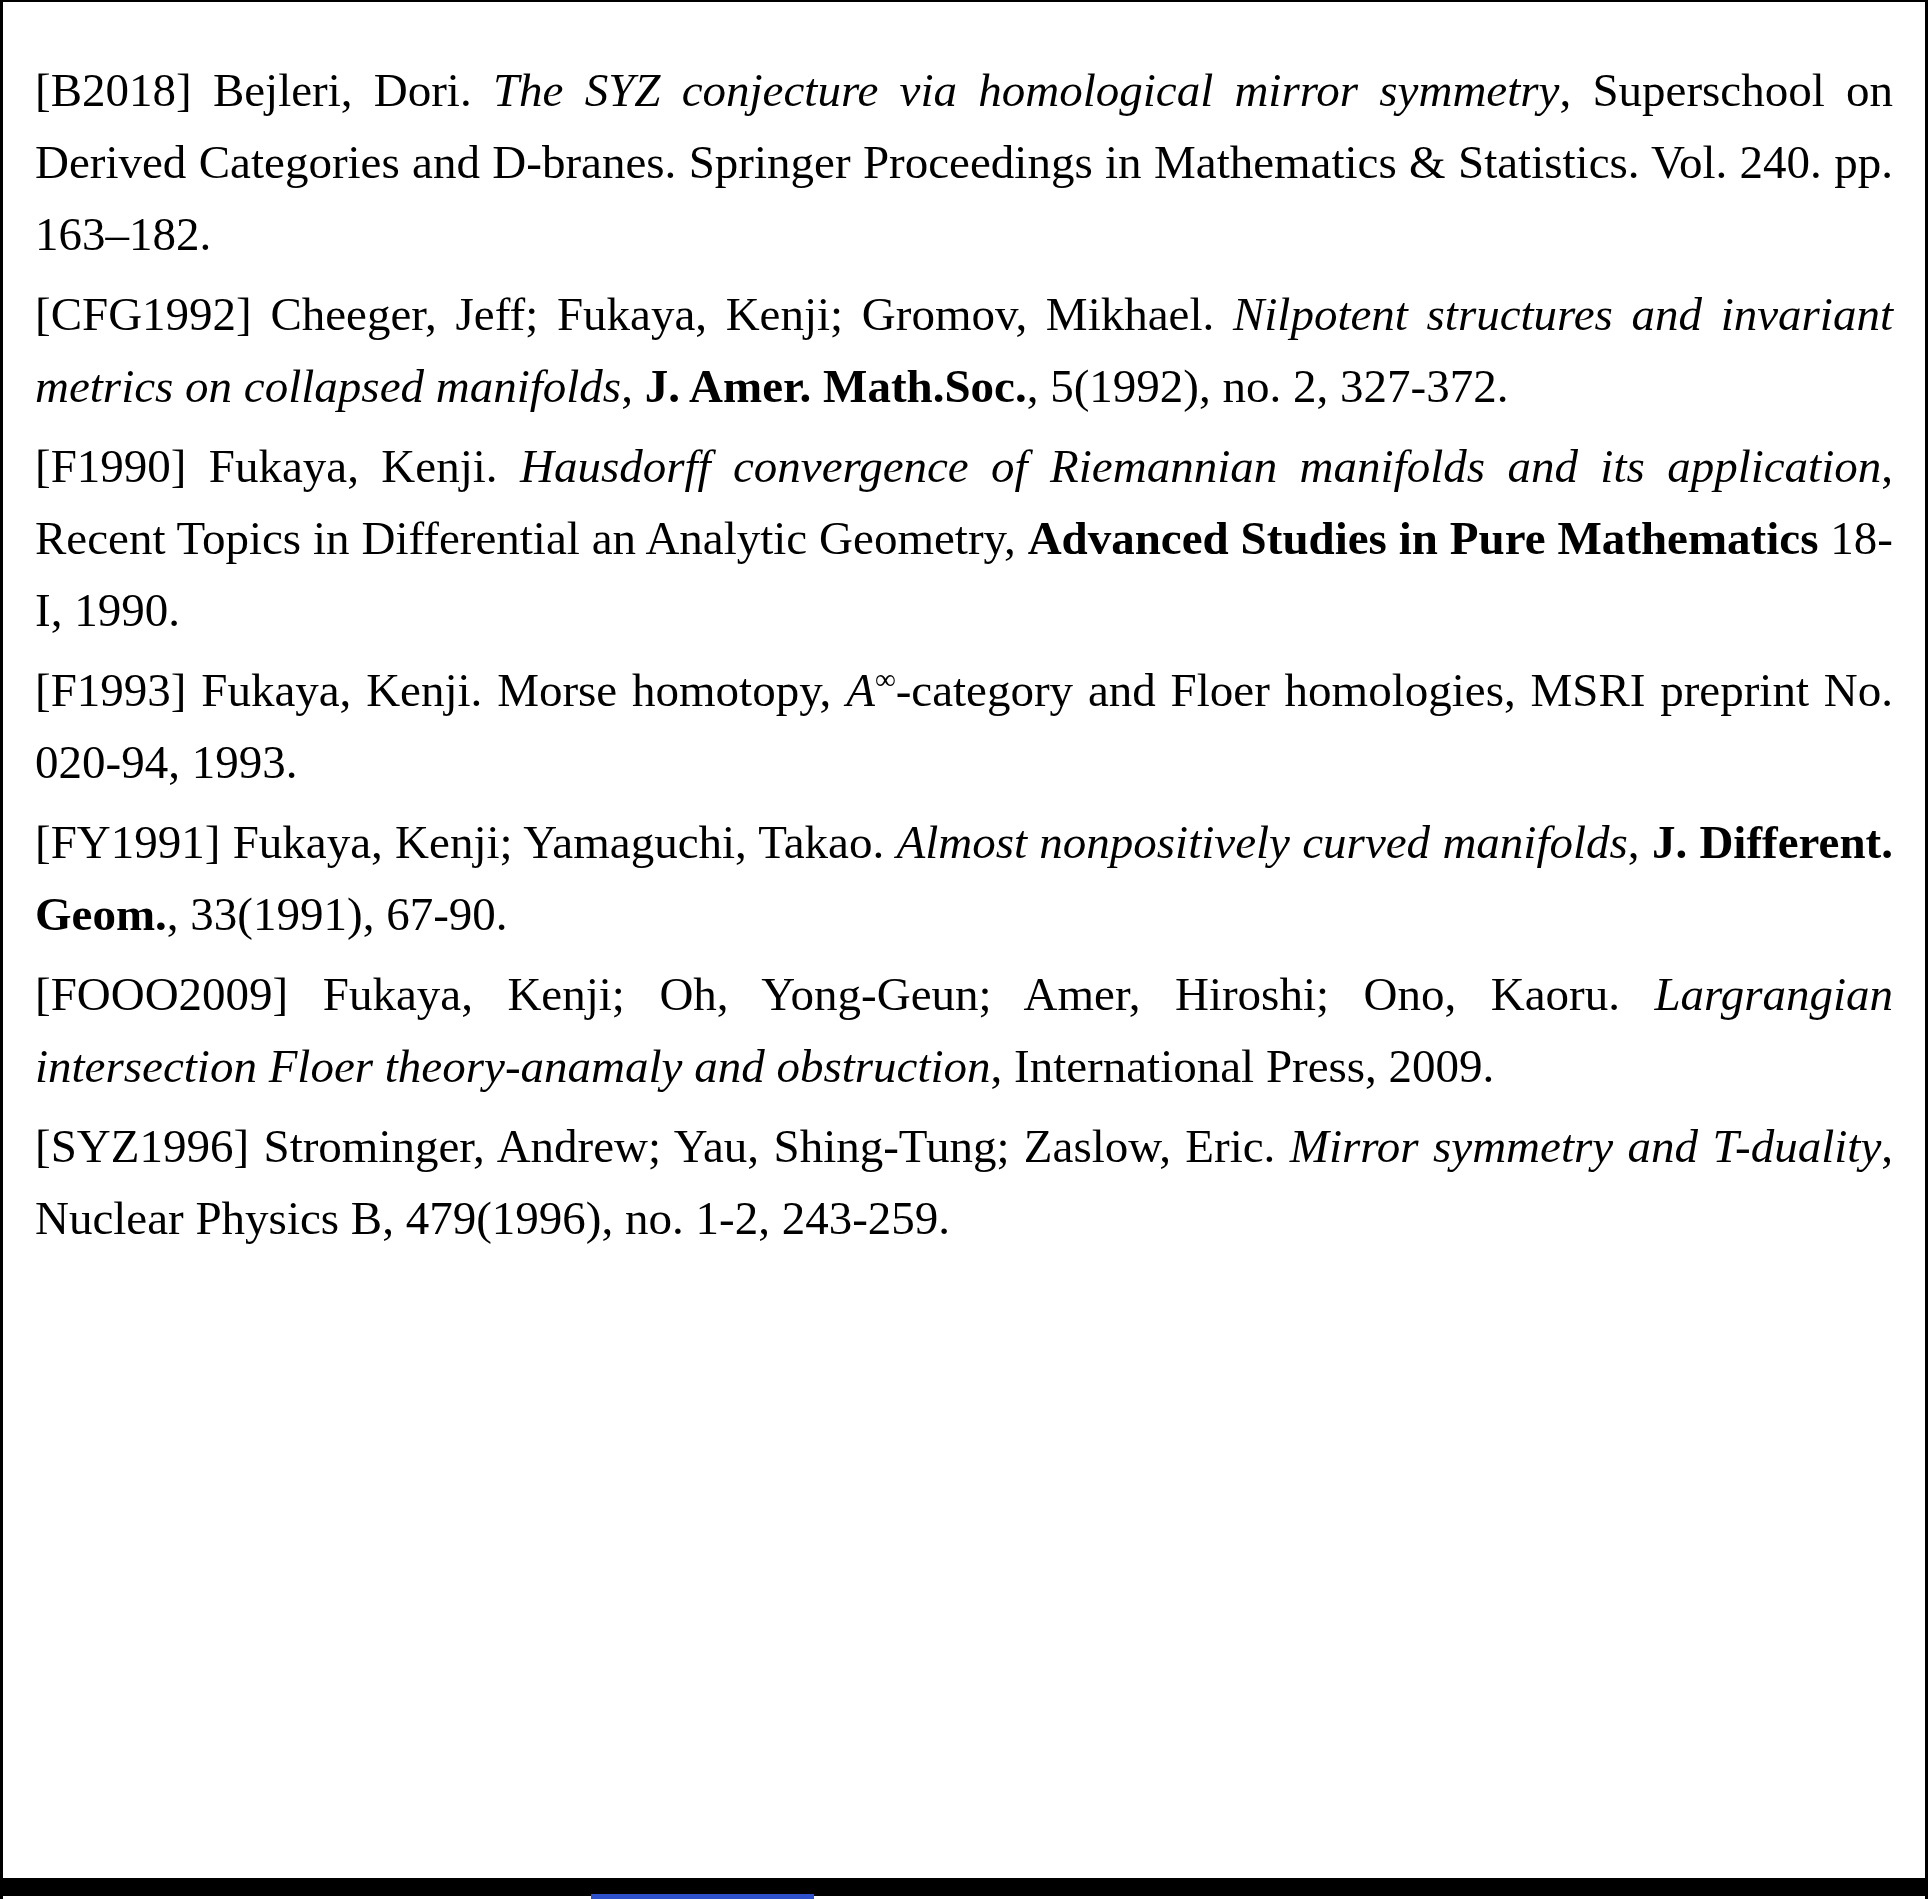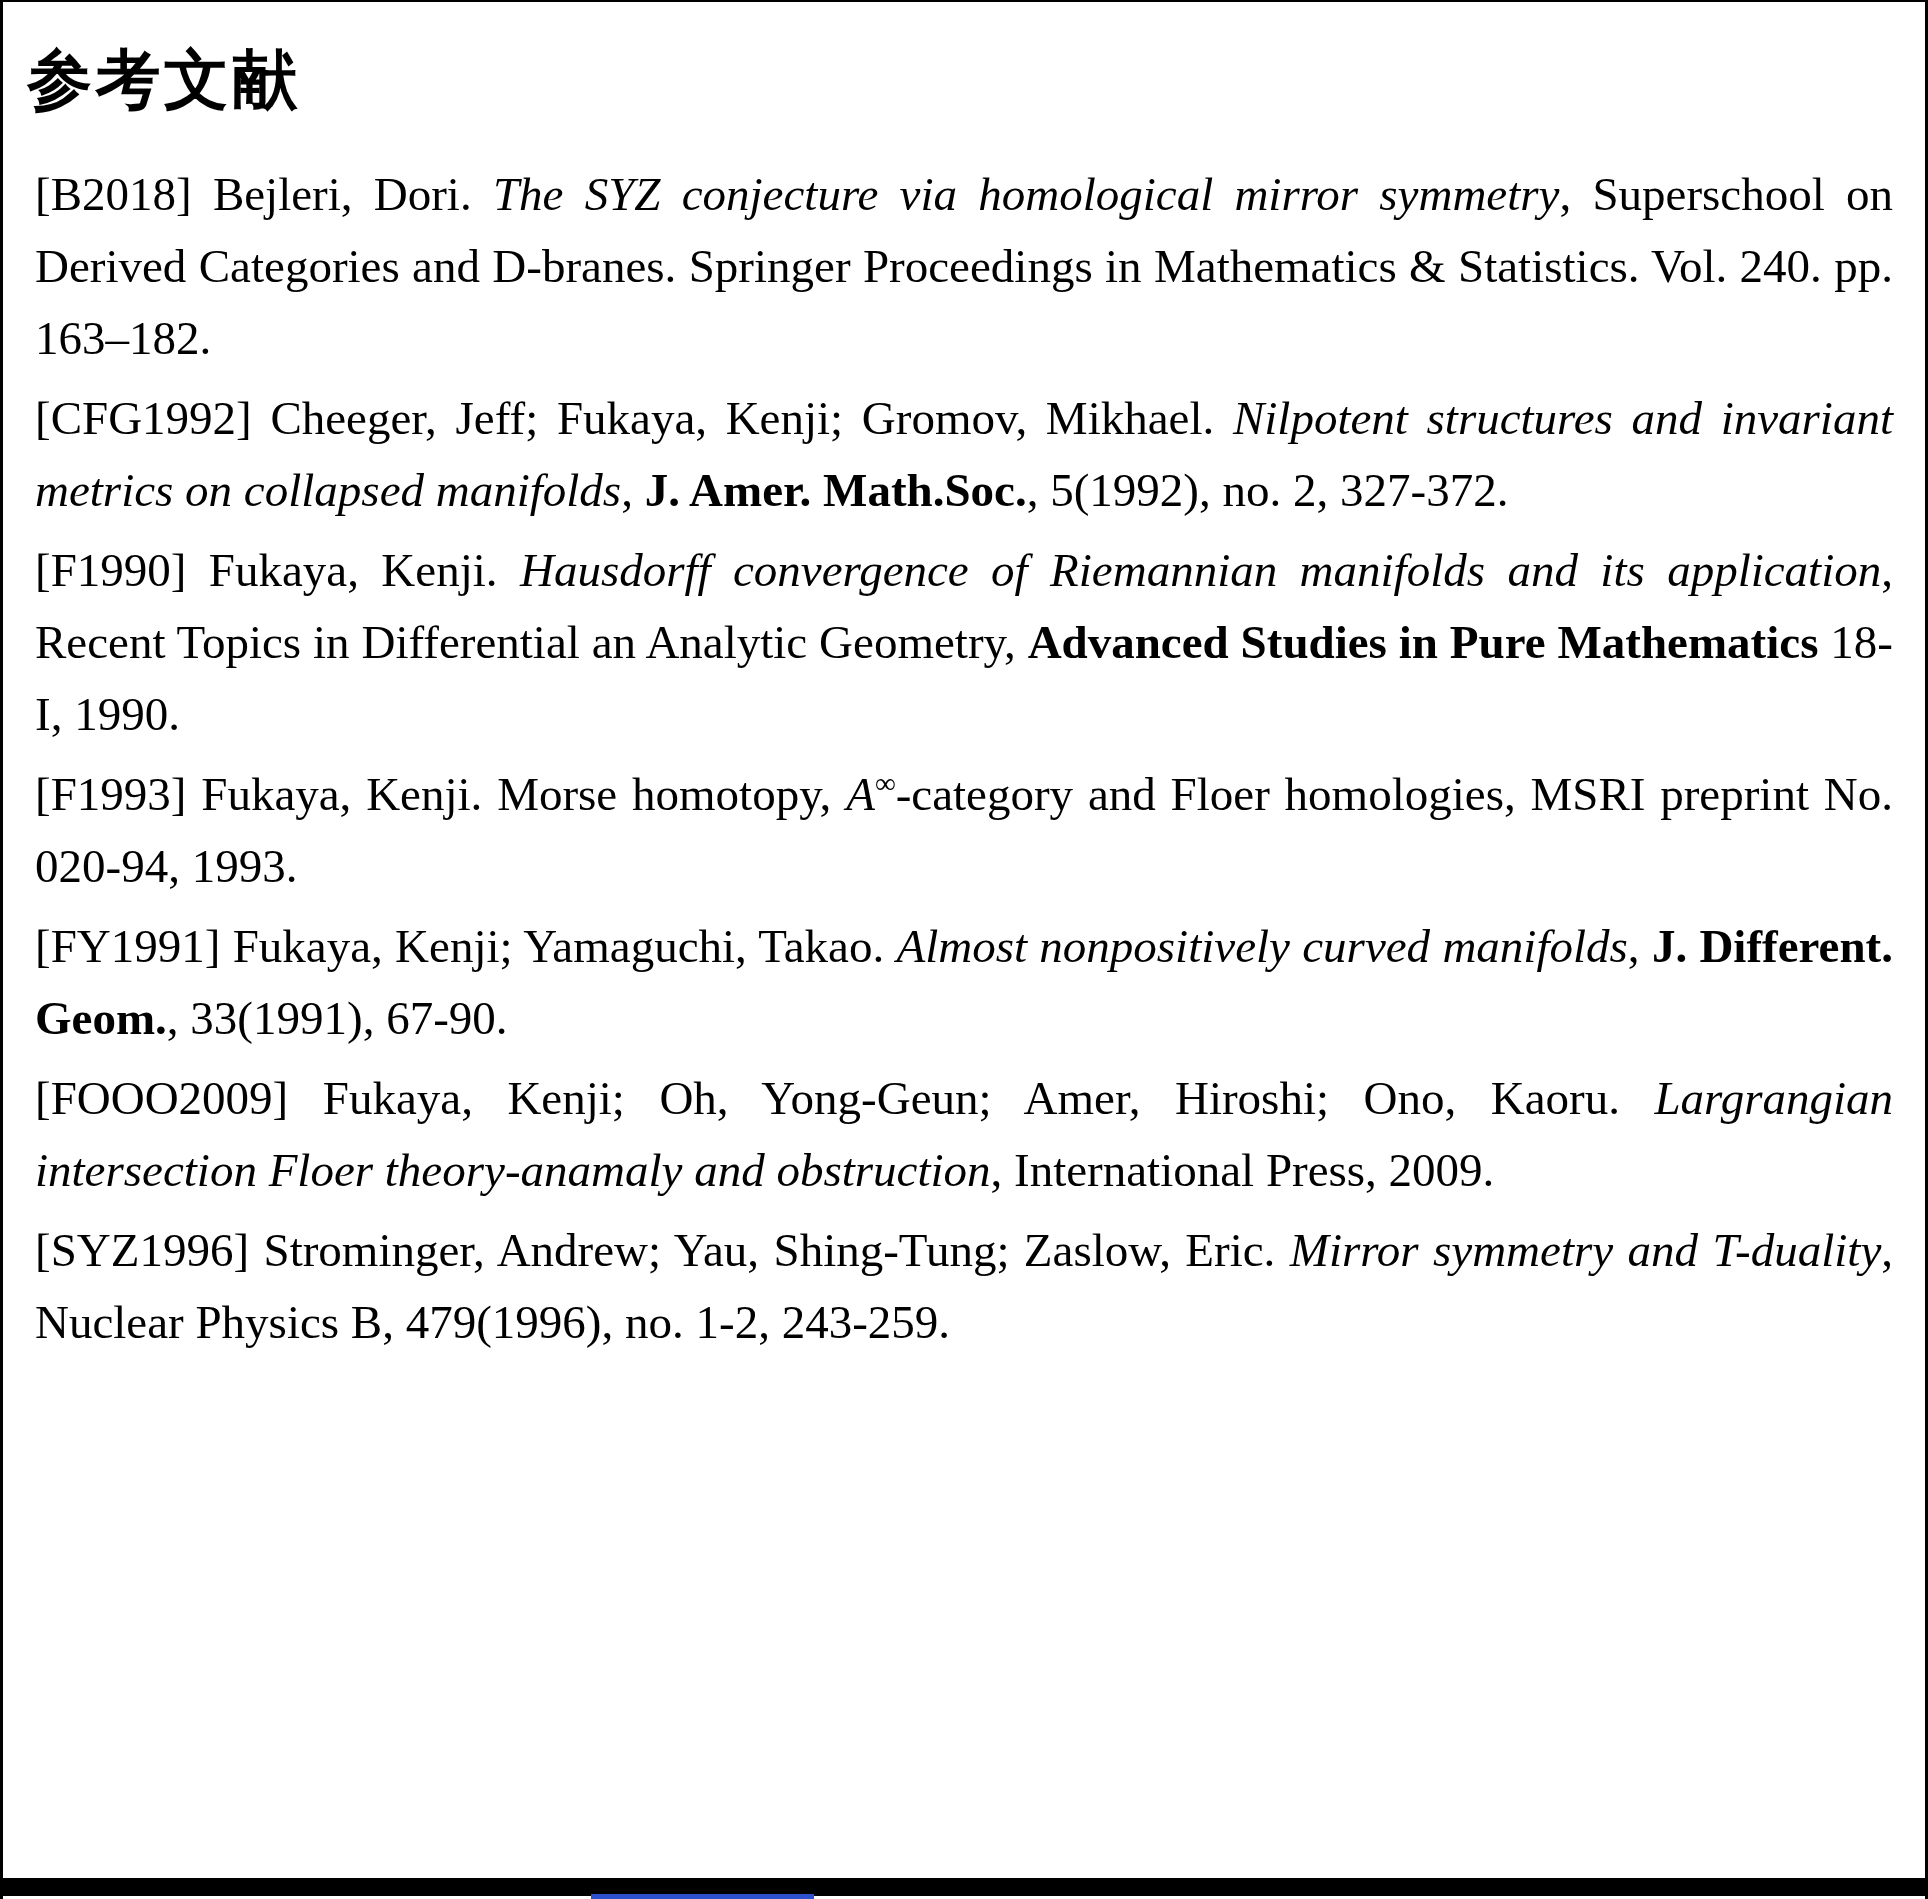--- a/index.html
+++ b/index.html
@@ -62,21 +62,20 @@
     bottom: 0;
     height: 6px;
     background: #2d50cc;
   }
 </style>
 </head>
 <body>
 
 <div class="page" style="background: rgb(255, 255, 255); color: rgb(0, 0, 0);">
   <div class="content">
-    <h1 class="heading">参考文献</h1>
     <div>
         <p class="ref"><span class="seg-normal">[B2018] Bejleri, Dori. </span><span class="seg-italic">The SYZ conjecture via homological mirror symmetry</span><span class="seg-normal">, Superschool on Derived Categories and D-branes. Springer Proceedings in Mathematics &amp; Statistics. Vol. 240. pp. 163–182.</span></p>
         <p class="ref"><span class="seg-normal">[CFG1992] Cheeger, Jeff; Fukaya, Kenji; Gromov, Mikhael. </span><span class="seg-italic">Nilpotent structures and invariant metrics on collapsed manifolds</span><span class="seg-normal">, </span><span class="seg-bold">J. Amer. Math.Soc.</span><span class="seg-normal">, 5(1992), no. 2, 327-372.</span></p>
         <p class="ref"><span class="seg-normal">[F1990] Fukaya, Kenji. </span><span class="seg-italic">Hausdorff convergence of Riemannian manifolds and its application</span><span class="seg-normal">, Recent Topics in Differential an Analytic Geometry, </span><span class="seg-bold">Advanced Studies in Pure Mathematics</span><span class="seg-normal"> 18-I, 1990.</span></p>
         <p class="ref"><span class="seg-normal">[F1993] Fukaya, Kenji. Morse homotopy, </span><span class="seg-italic">A</span><sup class="seg-sup">∞</sup><span class="seg-normal">-category and Floer homologies, MSRI preprint No. 020-94, 1993.</span></p>
         <p class="ref"><span class="seg-normal">[FY1991] Fukaya, Kenji; Yamaguchi, Takao. </span><span class="seg-italic">Almost nonpositively curved manifolds</span><span class="seg-normal">, </span><span class="seg-bold">J. Different. Geom.</span><span class="seg-normal">, 33(1991), 67-90.</span></p>
         <p class="ref"><span class="seg-normal">[FOOO2009] Fukaya, Kenji; Oh, Yong-Geun; Amer, Hiroshi; Ono, Kaoru. </span><span class="seg-italic">Largrangian intersection Floer theory-anamaly and obstruction</span><span class="seg-normal">, International Press, 2009.</span></p>
         <p class="ref"><span class="seg-normal">[SYZ1996] Strominger, Andrew; Yau, Shing-Tung; Zaslow, Eric. </span><span class="seg-italic">Mirror symmetry and T-duality</span><span class="seg-normal">, Nuclear Physics B, 479(1996), no. 1-2, 243-259.</span></p>
       </div>
   </div>

